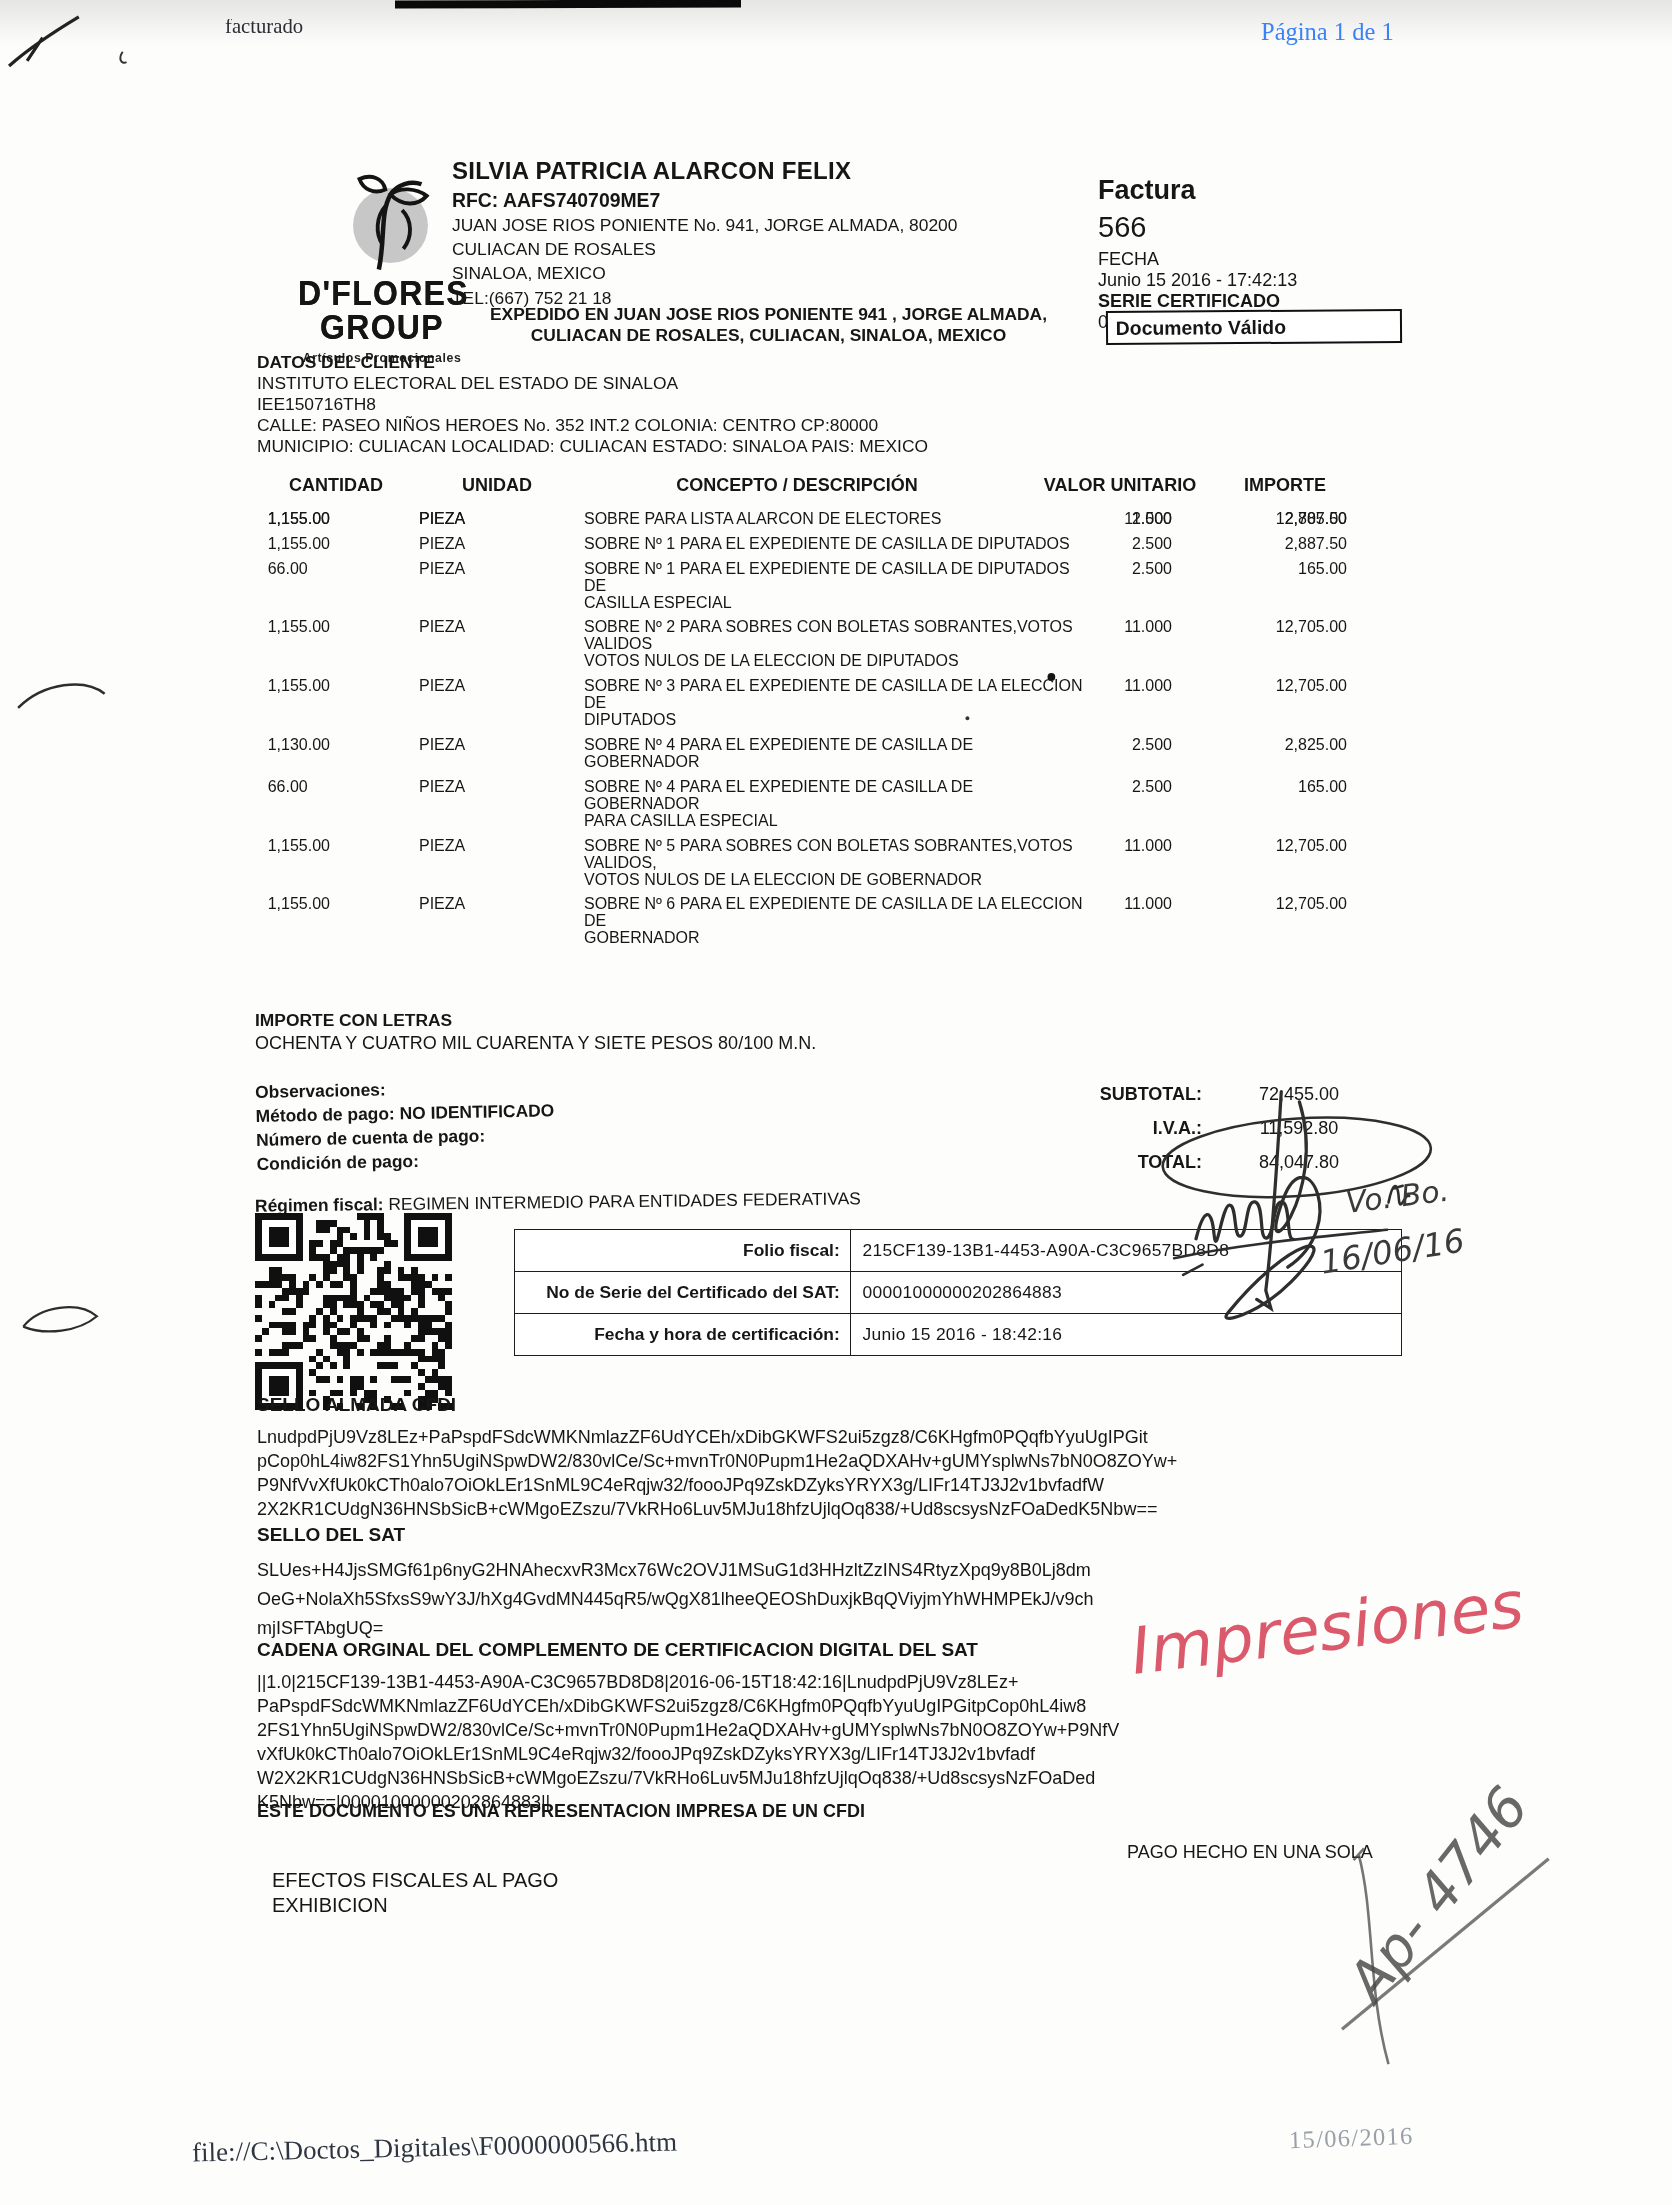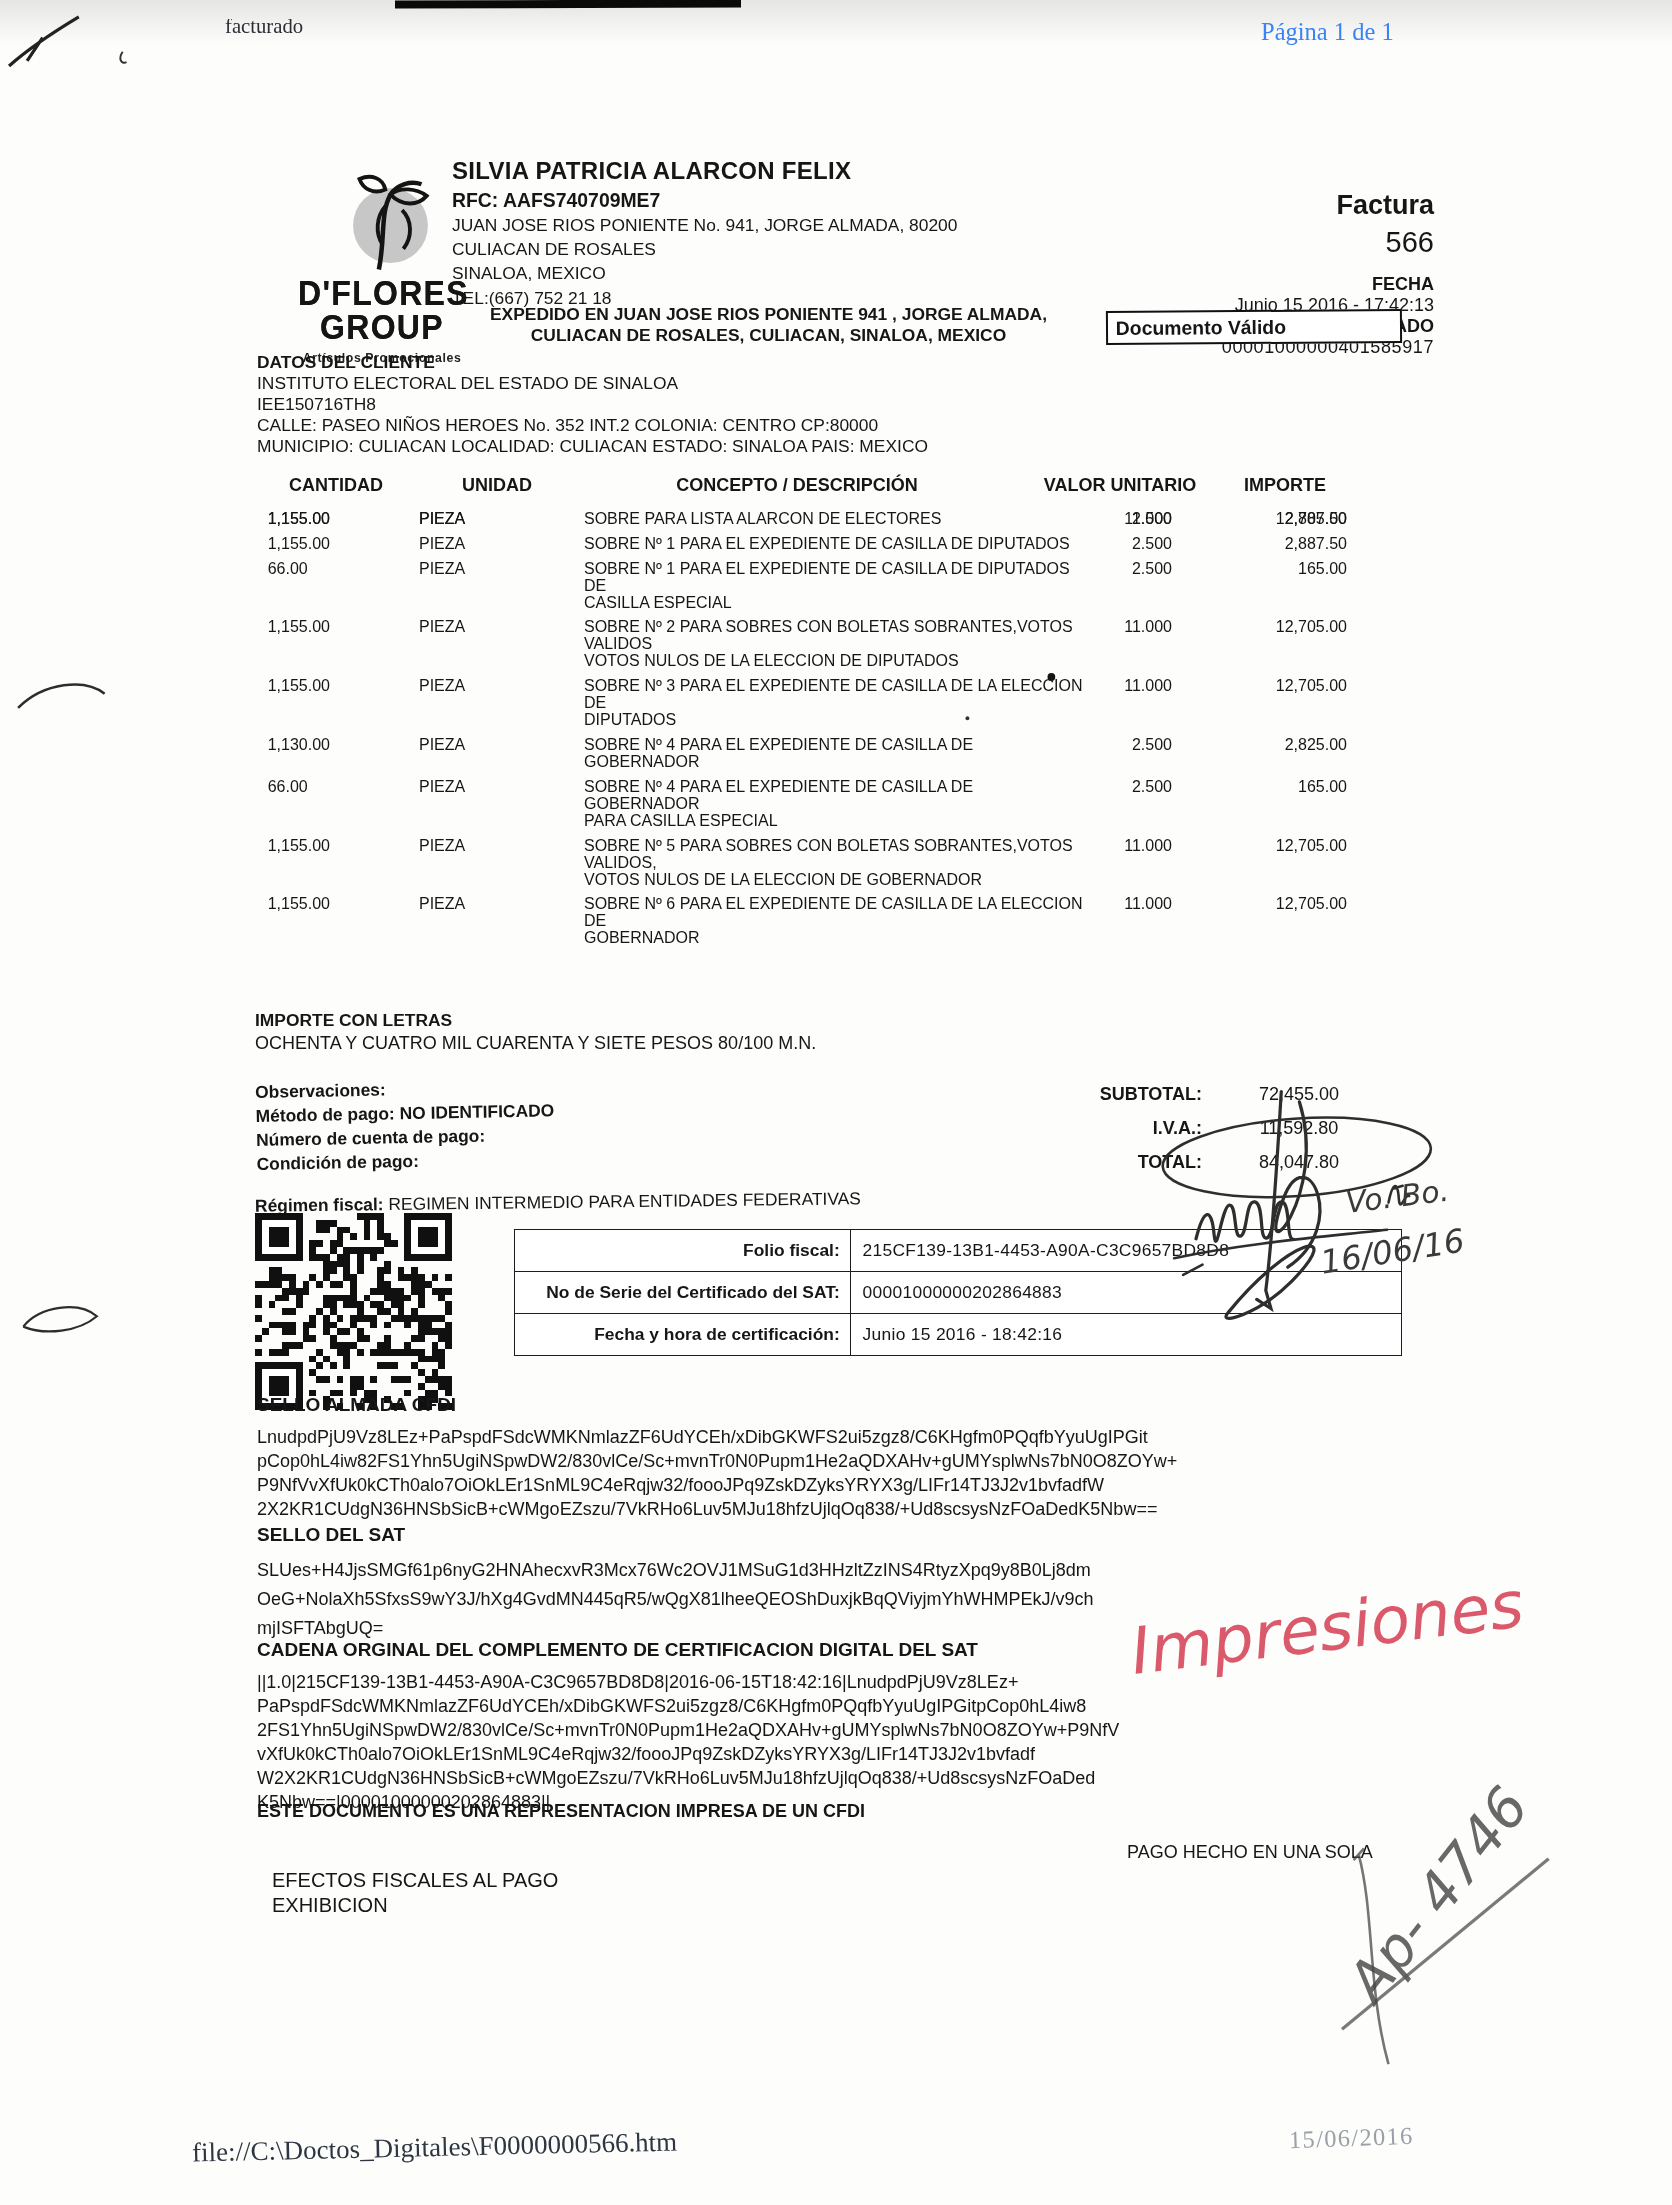--- a/index.html
+++ b/index.html
@@ -28,24 +28,24 @@
 
   
   .emitter{position:absolute;left:452px;top:157px;width:633px;text-align:left;}
   .em-name{font-size:24px;font-weight:bold;letter-spacing:0.3px;}
   .em-rfc{font-size:19.4px;font-weight:bold;margin-top:3.9px;}
   .em-line{font-size:17.4px;margin-top:3.2px;}
   .expedido{position:absolute;left:413px;top:304px;width:711px;text-align:center;
     font-size:17.4px;font-weight:600;line-height:21px;}
 
   
-  .inv{position:absolute;left:1098px;top:190px;width:336px;text-align:right;}
+  .inv{position:absolute;left:1098px;top:175px;width:336px;text-align:left;}
   .inv-title{font-size:27px;font-weight:bold;}
   .inv-num{font-size:29px;margin-top:5.2px;}
-  .inv-fecha-l{font-size:18px;font-weight:bold;margin-top:15px;}
+  .inv-fecha-l{font-size:18px;font-weight:normal;margin-top:5px;}
   .inv-fecha{font-size:18px;}
   .inv-serie-l{font-size:18px;font-weight:bold;}
   .inv-serie{font-size:18px;letter-spacing:0.6px;}
   .valid-box{position:absolute;left:1106px;top:310px;width:284px;height:30px;border:2.6px solid #101010;
     font-size:19.4px;font-weight:bold;line-height:30px;padding-left:7.8px;transform:rotate(-.4deg);background:#fff;}
 
   
   .client{position:absolute;left:257px;top:352px;width:904px;font-size:17.4px;line-height:21px;}
   .client .h{font-weight:bold;}
 

